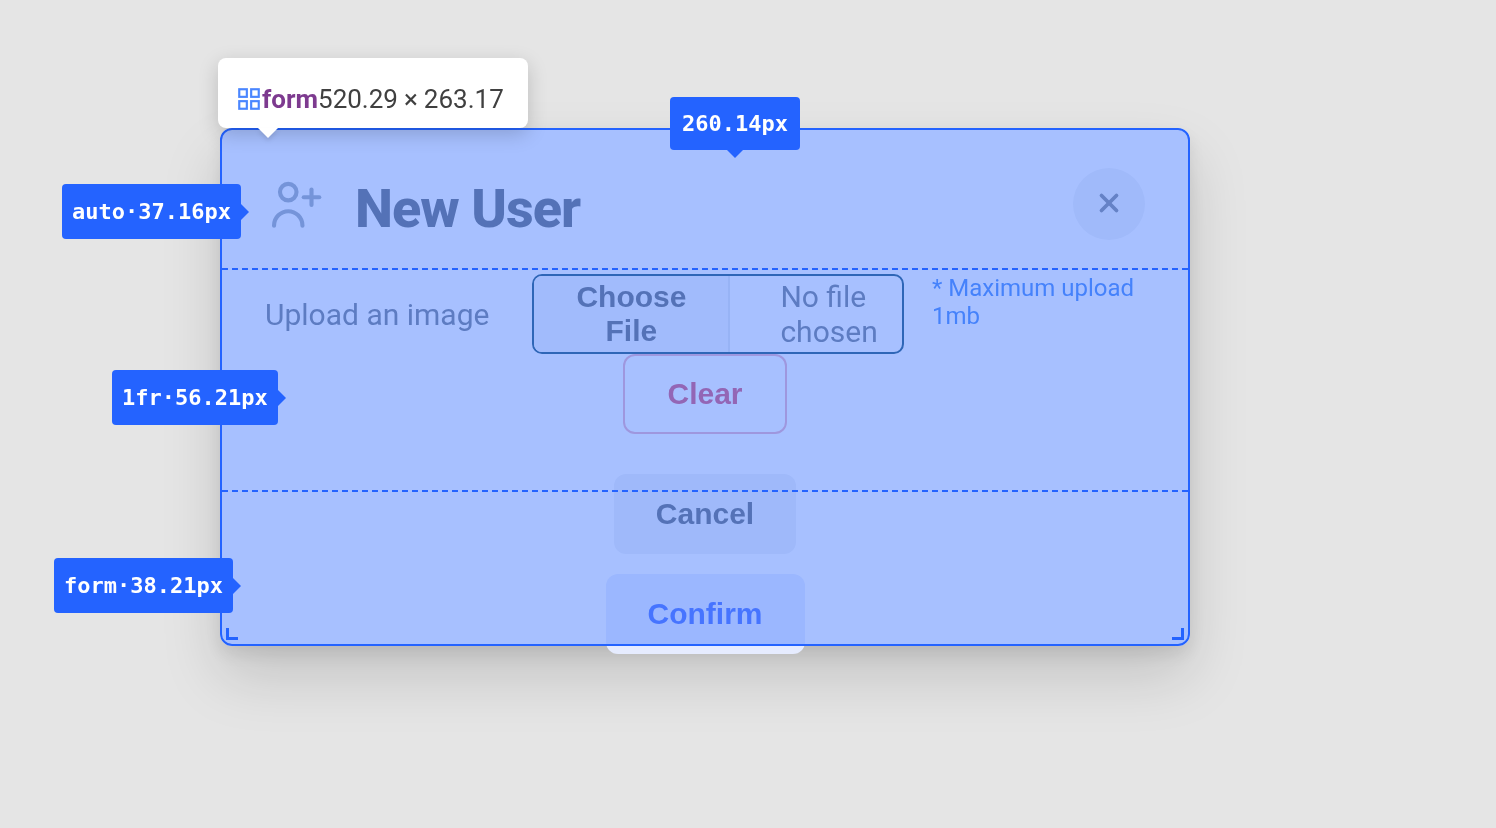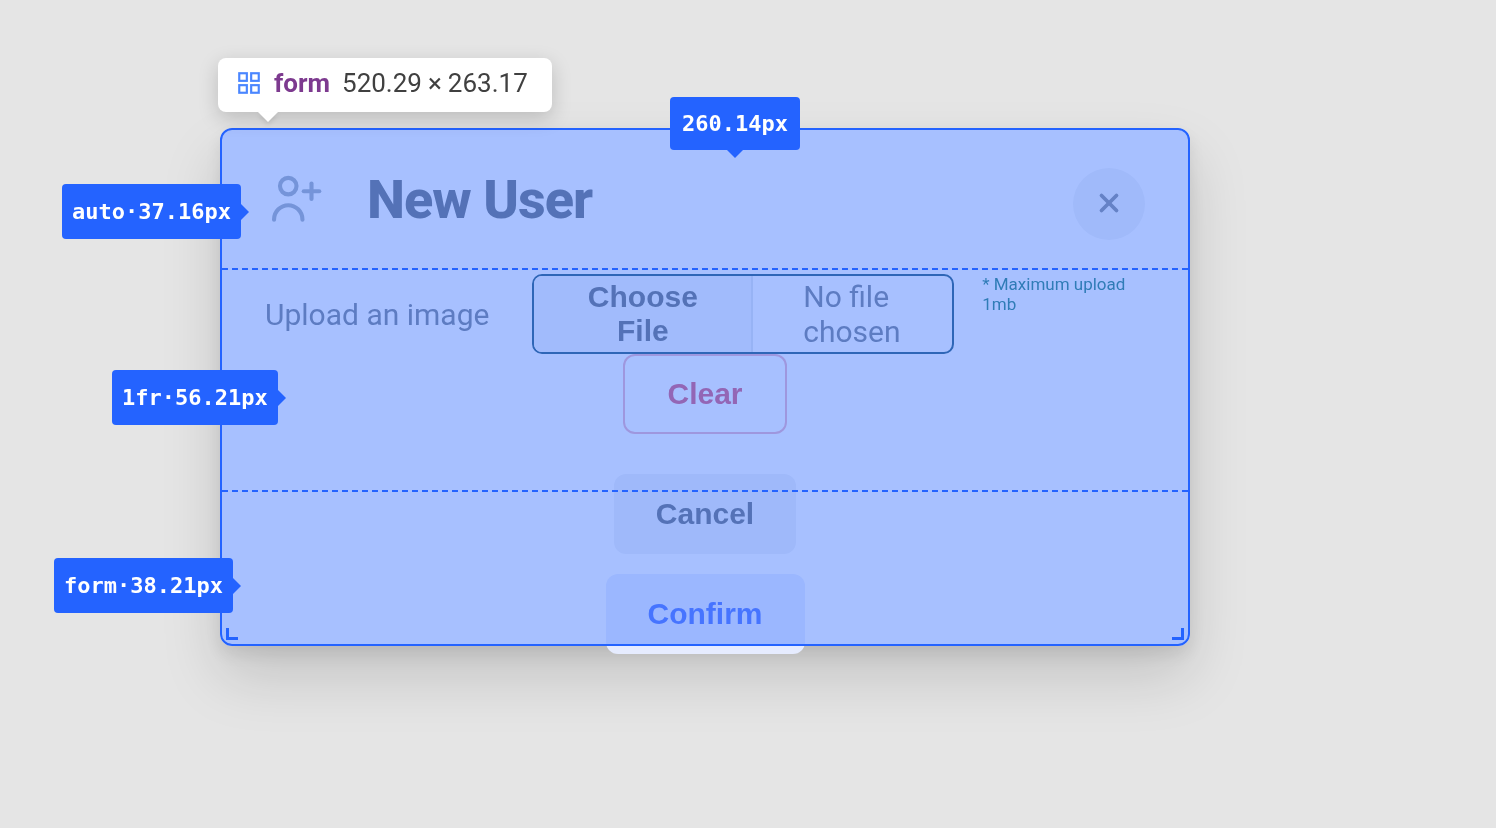--- a/index.html
+++ b/index.html
@@ -63,22 +63,22 @@
   .corner.bl { left: 6px; bottom: 6px; }
   .corner.br { right: 6px; bottom: 6px; }
   .corner.bl::before { left:0; bottom:0; width:12px; height:3px; }
   .corner.bl::after  { left:0; bottom:0; width:3px; height:12px; }
   .corner.br::before { right:0; bottom:0; width:12px; height:3px; }
   .corner.br::after  { right:0; bottom:0; width:3px; height:12px; }
 
   
   .header-row {
     display: flex;
-    align-items: flex-start;
-    gap: 40px;
+    align-items: flex-end;
+    gap: 28px;
   }
   .user-plus-icon {
     color: #9aa7b3;
     flex-shrink: 0;
   }
   .title {
     font-size: 54px;
     font-weight: 800;
     color: #59636e;
     letter-spacing: -1px;
@@ -131,22 +131,22 @@
     padding: 0 42px;
     height: 100%;
     cursor: pointer;
   }
   .file-status {
     font-size: 30px;
     color: #6b7684;
     padding-left: 50px;
   }
   .hint {
-    font-size: 17px;
-    color: #0f766e;
+    font-size: 24px;
+    color: #3b82f6;
   }
 
   
   .footer-row {
     display: flex;
     align-items: center;
     gap: 20px;
     flex-direction: column;
   }
   .btn {
@@ -220,24 +220,24 @@
   .badge-row.r2 { top: 370px; left: 70px; margin-left: 42px; }
   .badge-row.r3 { top: 558px; left: 54px; }
 
   .tooltip {
     position: absolute;
     top: 58px;
     left: 218px;
     background: #fff;
     border-radius: 8px;
     box-shadow: 0 6px 20px rgba(0,0,0,0.18);
-    padding: 10px 24px 14px 18px;
+    padding: 26px 24px 14px 18px;
     display: flex;
     align-items: center;
-    gap: 12px;
+    gap: 0;
     font-size: 26px;
     z-index: 210;
   }
   .tooltip::after {
     content: "";
     position: absolute;
     left: 40px;
     bottom: -10px;
     border-left: 10px solid transparent;
     border-right: 10px solid transparent;

